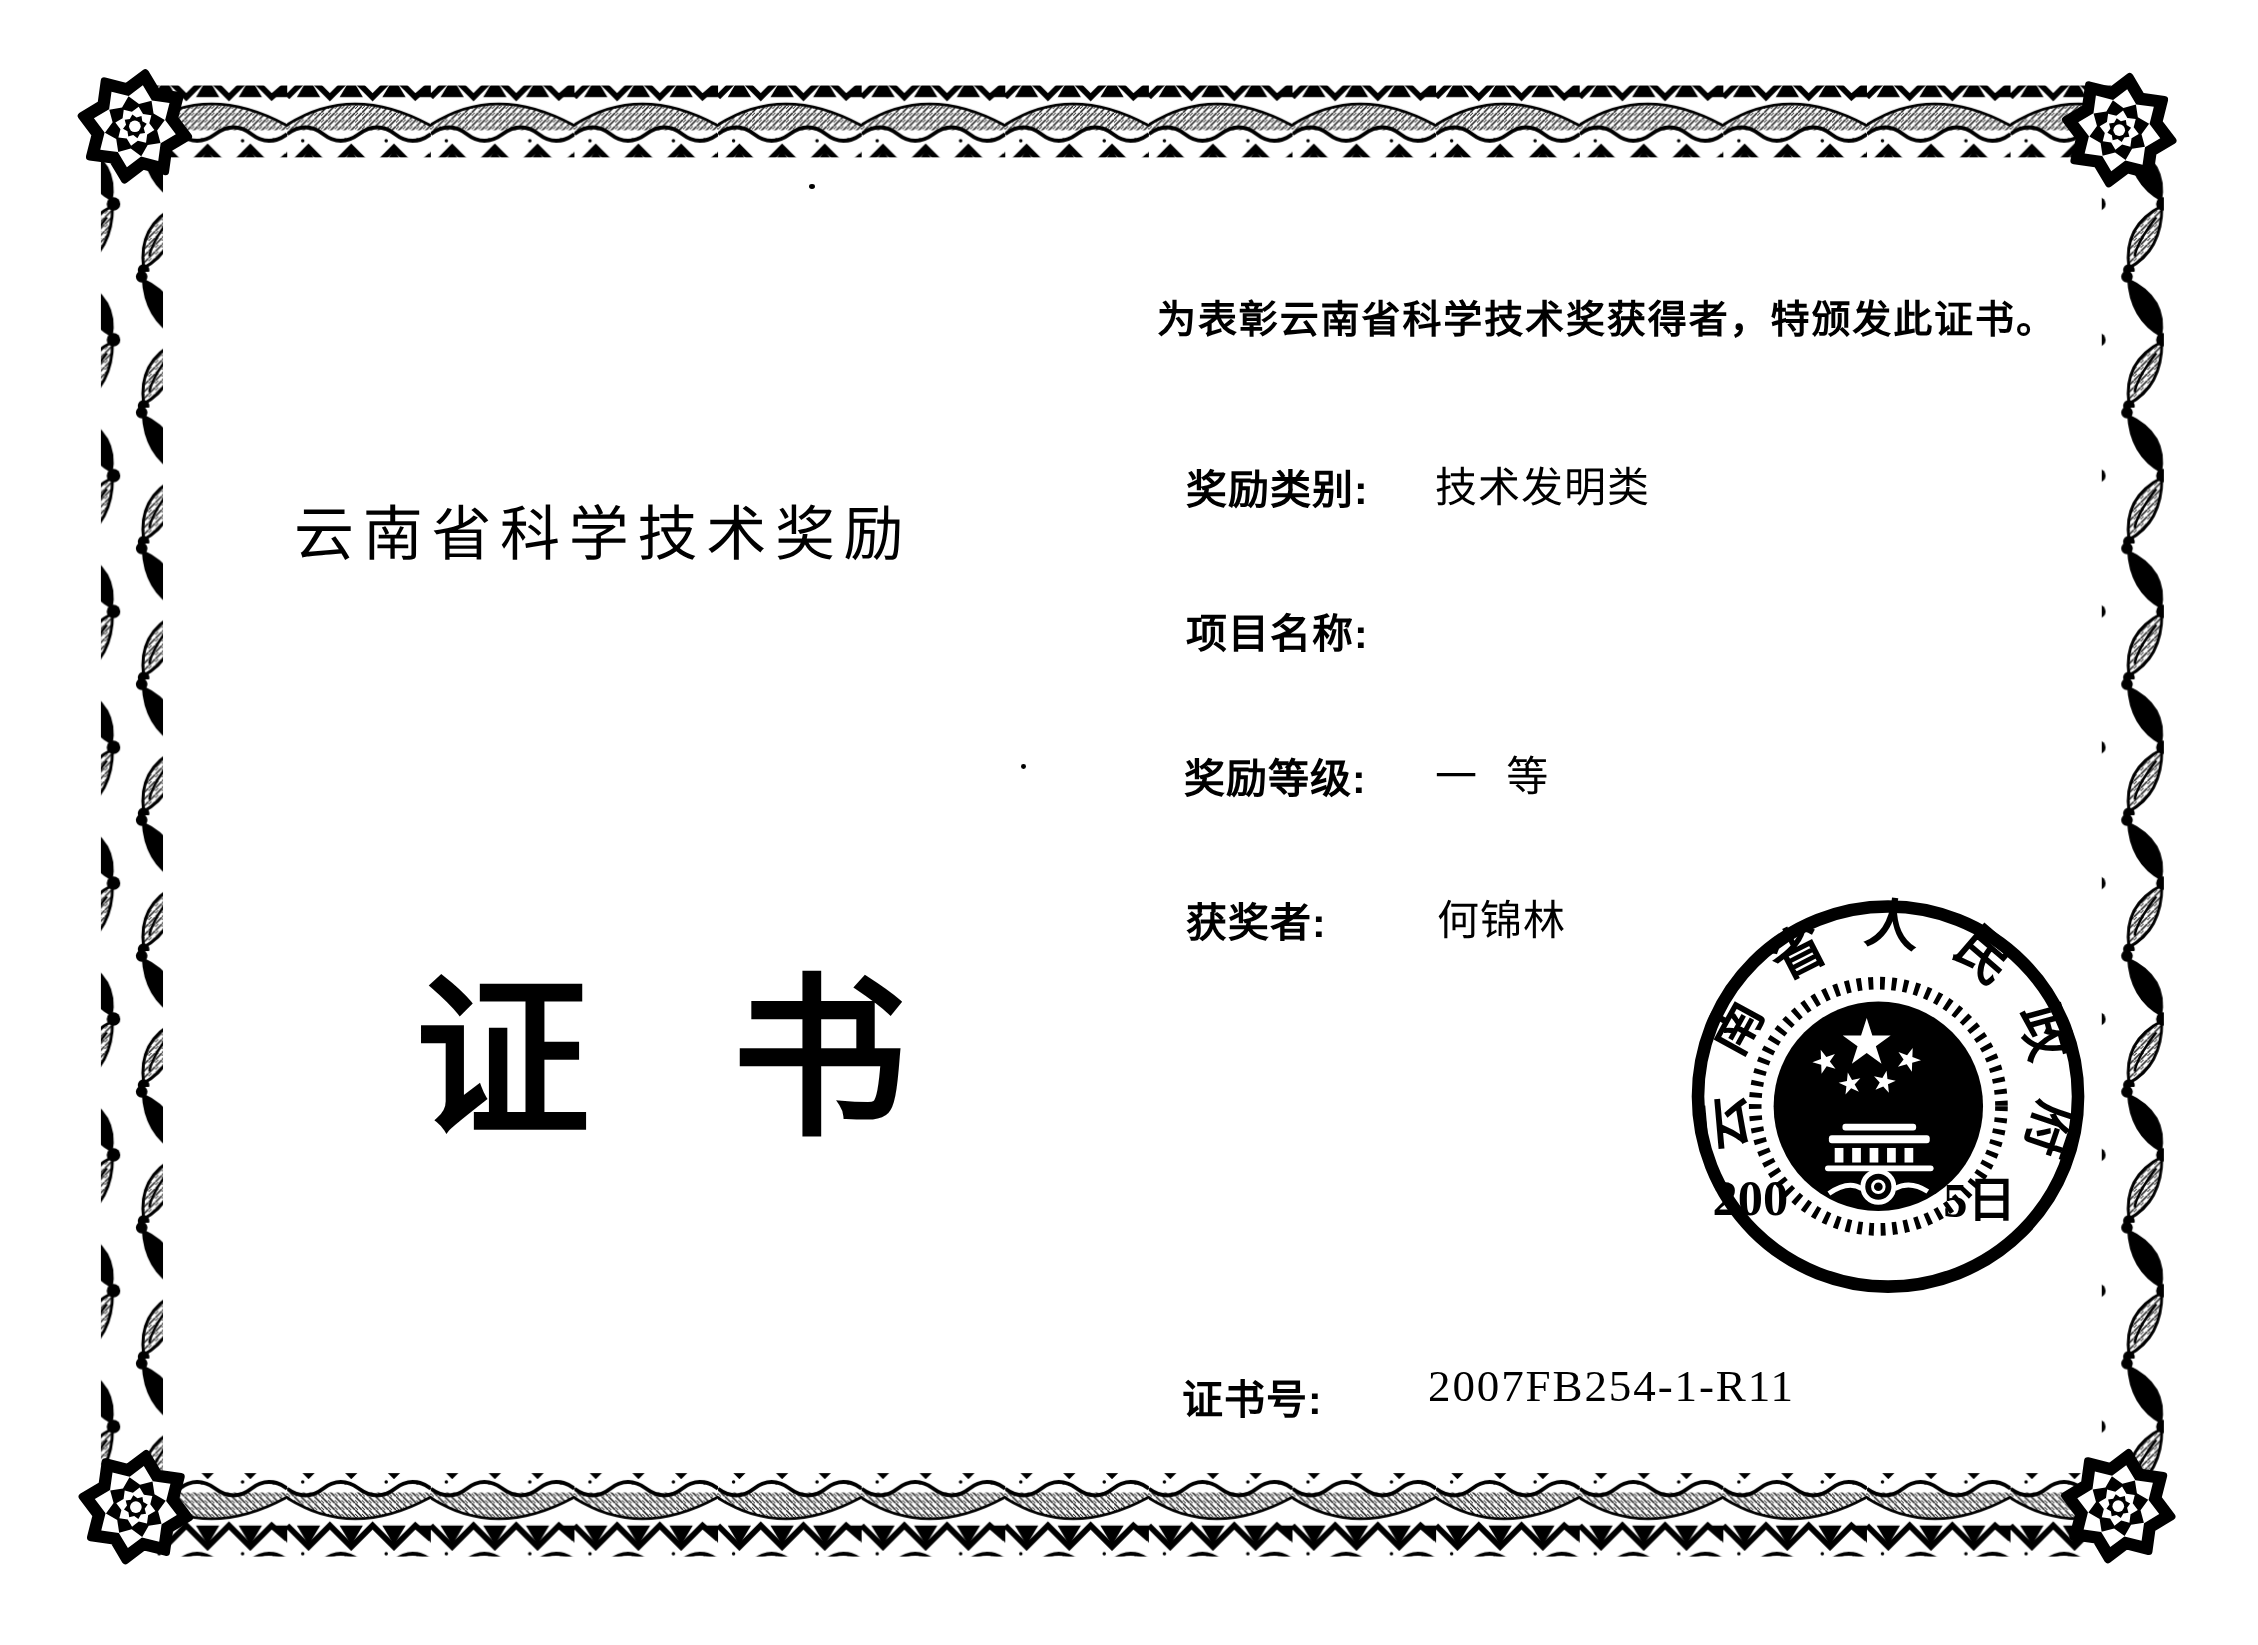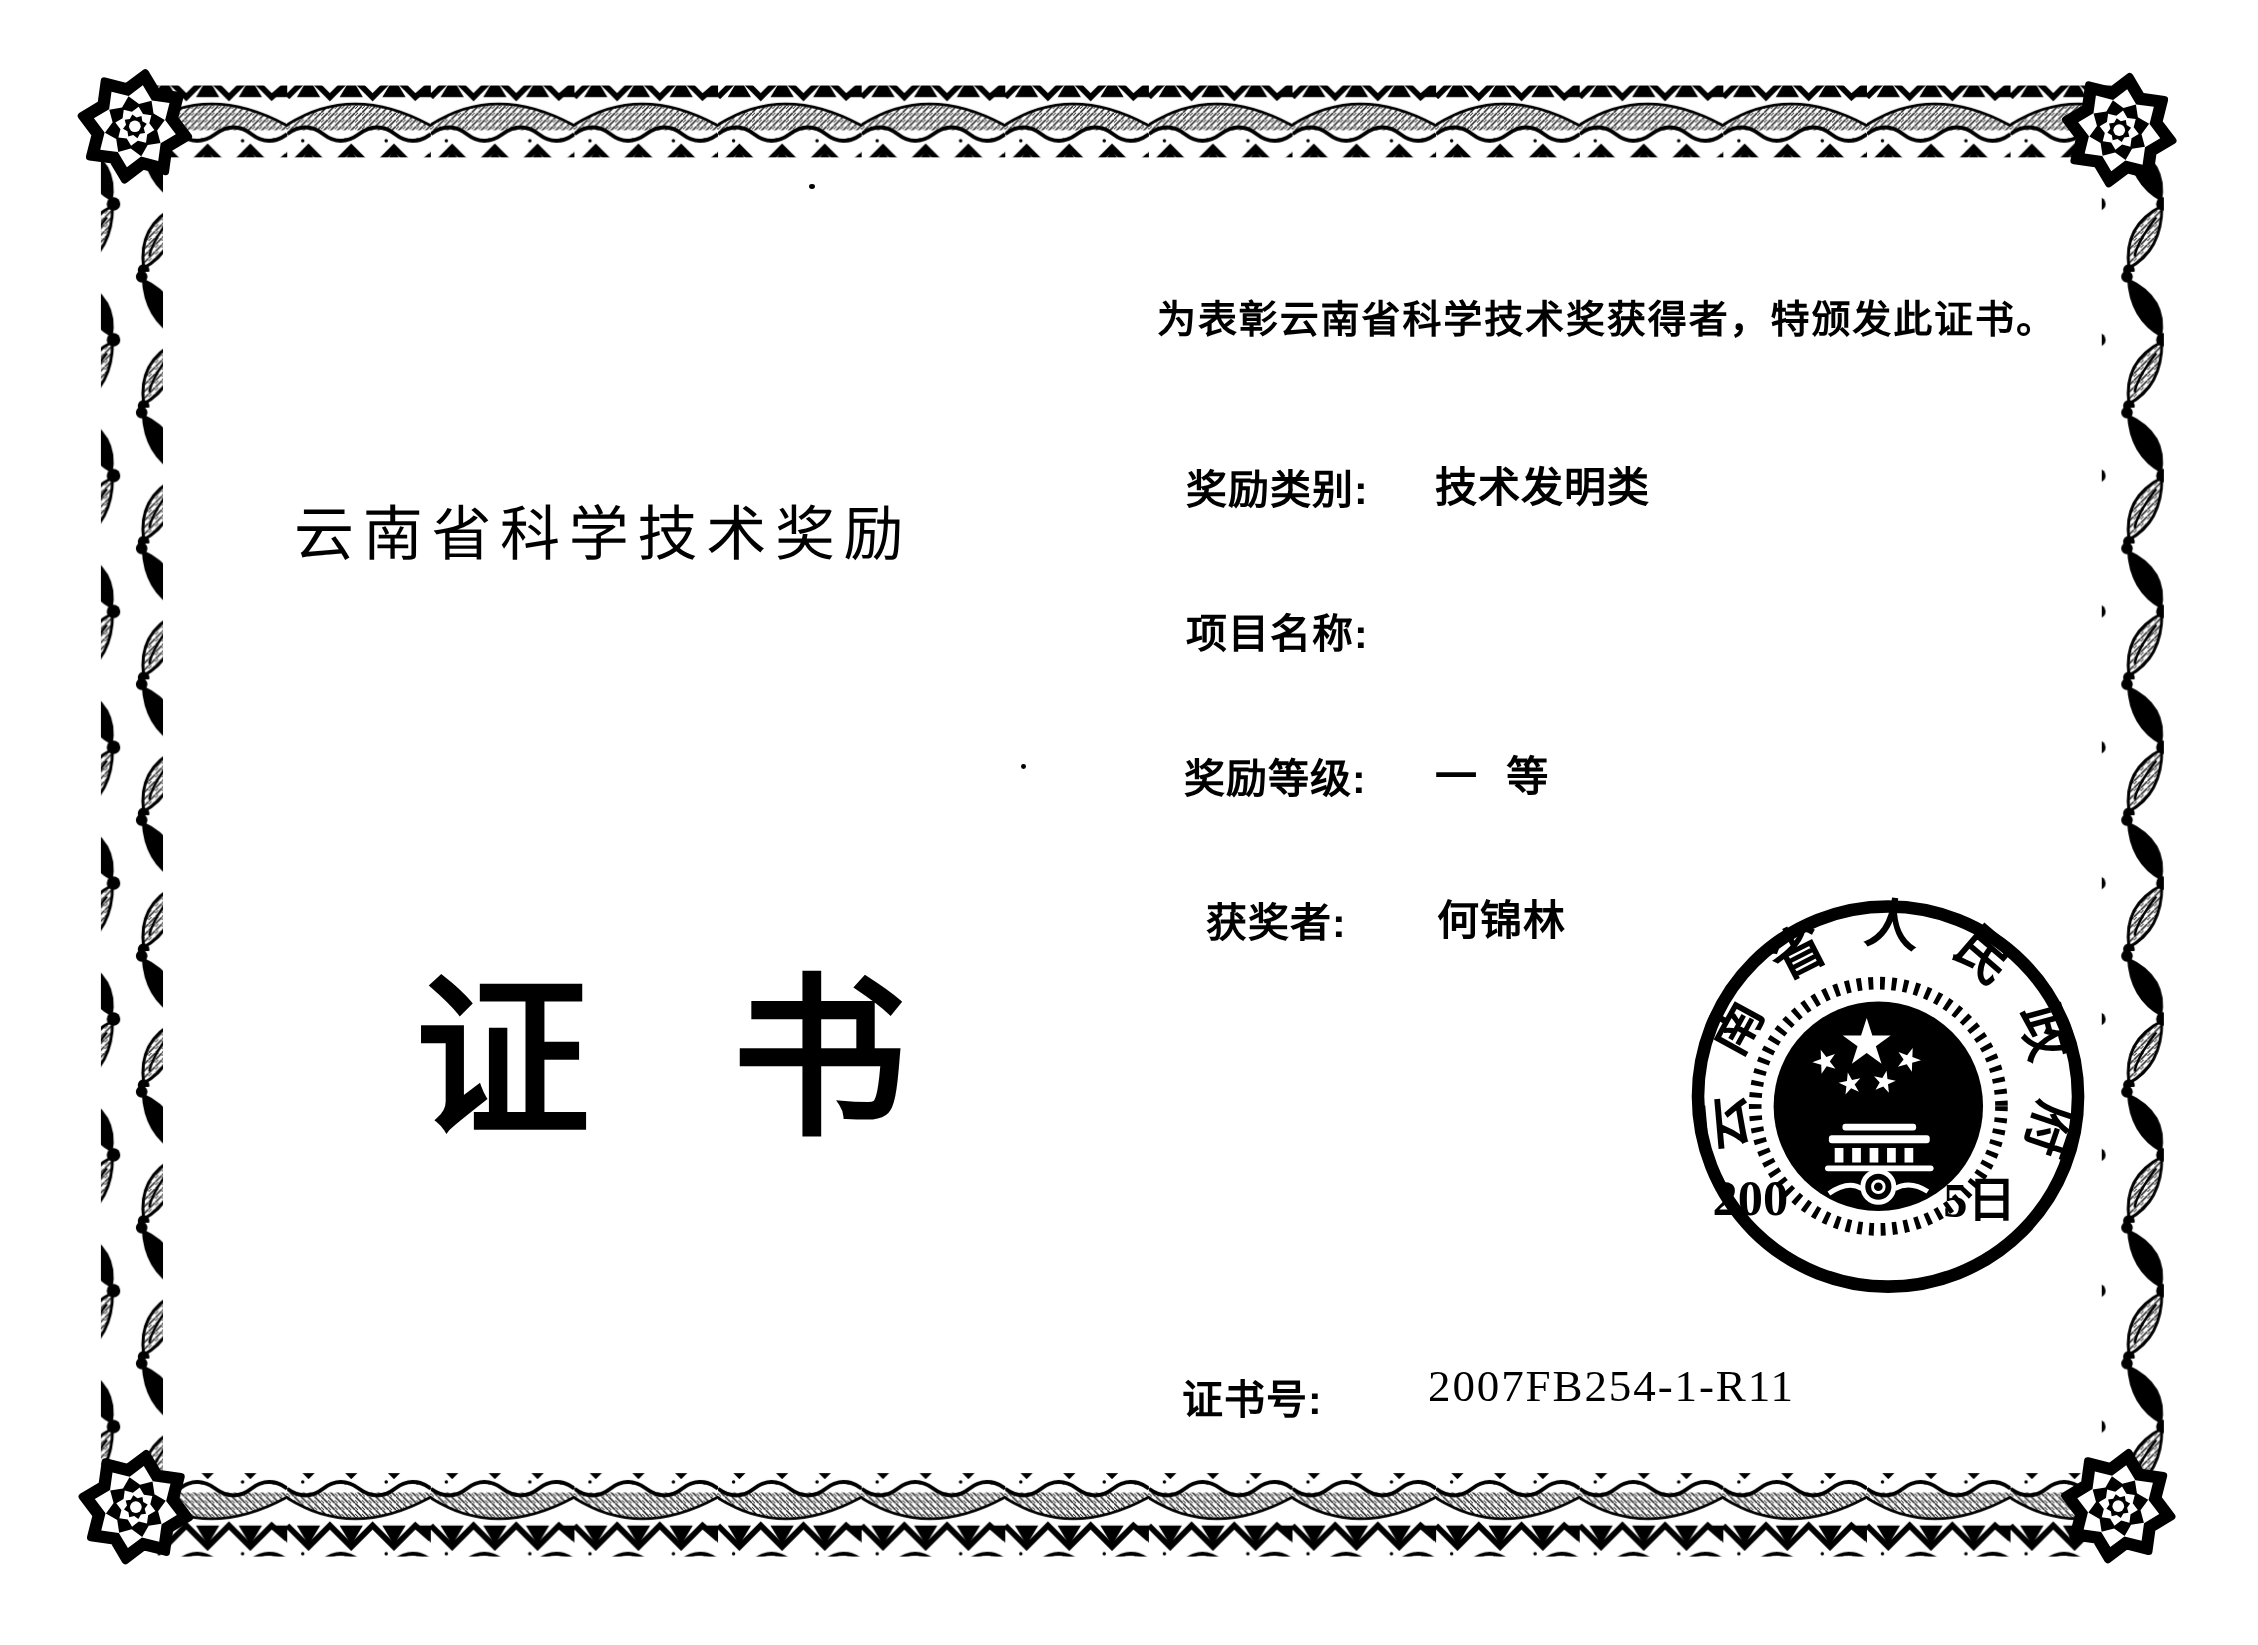--- a/index.html
+++ b/index.html
@@ -27,21 +27,21 @@
     left: 415px; top: 968px;
     font-size: 175px; font-weight: 900; line-height: 184px;
     white-space: nowrap;
   }
   .cert-word .c2 { margin-left: 142px; }
   .field-label {
     font-size: 41px; font-weight: bold; letter-spacing: 1px;
     white-space: nowrap;
   }
   .field-value {
-    font-size: 42px; font-weight: 700; letter-spacing: 1px;
+    font-size: 42px; font-weight: 400; letter-spacing: 1px;
     white-space: nowrap;
   }
   .value-grade { word-spacing: 15.5px; }
   .value-certno {
     font-family: "Liberation Serif", "DejaVu Serif", serif;
     font-size: 45px; font-weight: 500; letter-spacing: 1.9px;
   }
   .project-lines { line-height: 68px; }
   .speck { background: #000; border-radius: 50%; }
   svg text { font-family: "Liberation Sans", "DejaVu Sans", sans-serif; }
@@ -121,21 +121,21 @@
   <div class="abs field-label" style="left:1186px; top:456px;">奖励类别:</div>
   <div class="abs field-value" style="left:1435px; top:453px;">技术发明类</div>
 
   <div class="abs field-label" style="left:1186px; top:600px;">项目名称:</div>
   <div class="abs field-value project-lines" style="left:1437px; top:563px;">
   </div>
 
   <div class="abs field-label" style="left:1184px; top:745px;">奖励等级:</div>
   <div class="abs field-value value-grade" style="left:1435px; top:742px;">一 等</div>
 
-  <div class="abs field-label" style="left:1186px; top:889px;margin-left:20px;">获奖者:</div>
+  <div class="abs field-label" style="left:1186px; top:889px;">获奖者:</div>
   <div class="abs field-value" style="left:1437px; top:886px;">何锦林</div>
 
   <div class="abs field-label" style="left:1182px; top:1366px;">证书号:</div>
   <div class="abs field-value value-certno" style="left:1428px; top:1360px;">2007FB254-1-R11</div>
 
   <svg class="abs" style="left:1685px; top:893px;" width="408" height="413" viewBox="0 0 420 426" xmlns="http://www.w3.org/2000/svg" xmlns:xlink="http://www.w3.org/1999/xlink">
     <defs>
       <path id="sealTextArc" d="M 71 268 A 152 152 0 1 1 317 313" fill="none"></path>
       <path id="star5" d="M0,-1 L0.224,-0.309 L0.951,-0.309 L0.363,0.118 L0.588,0.809 L0,0.382 L-0.588,0.809 L-0.363,0.118 L-0.951,-0.309 L-0.224,-0.309 Z"></path>
     </defs>

